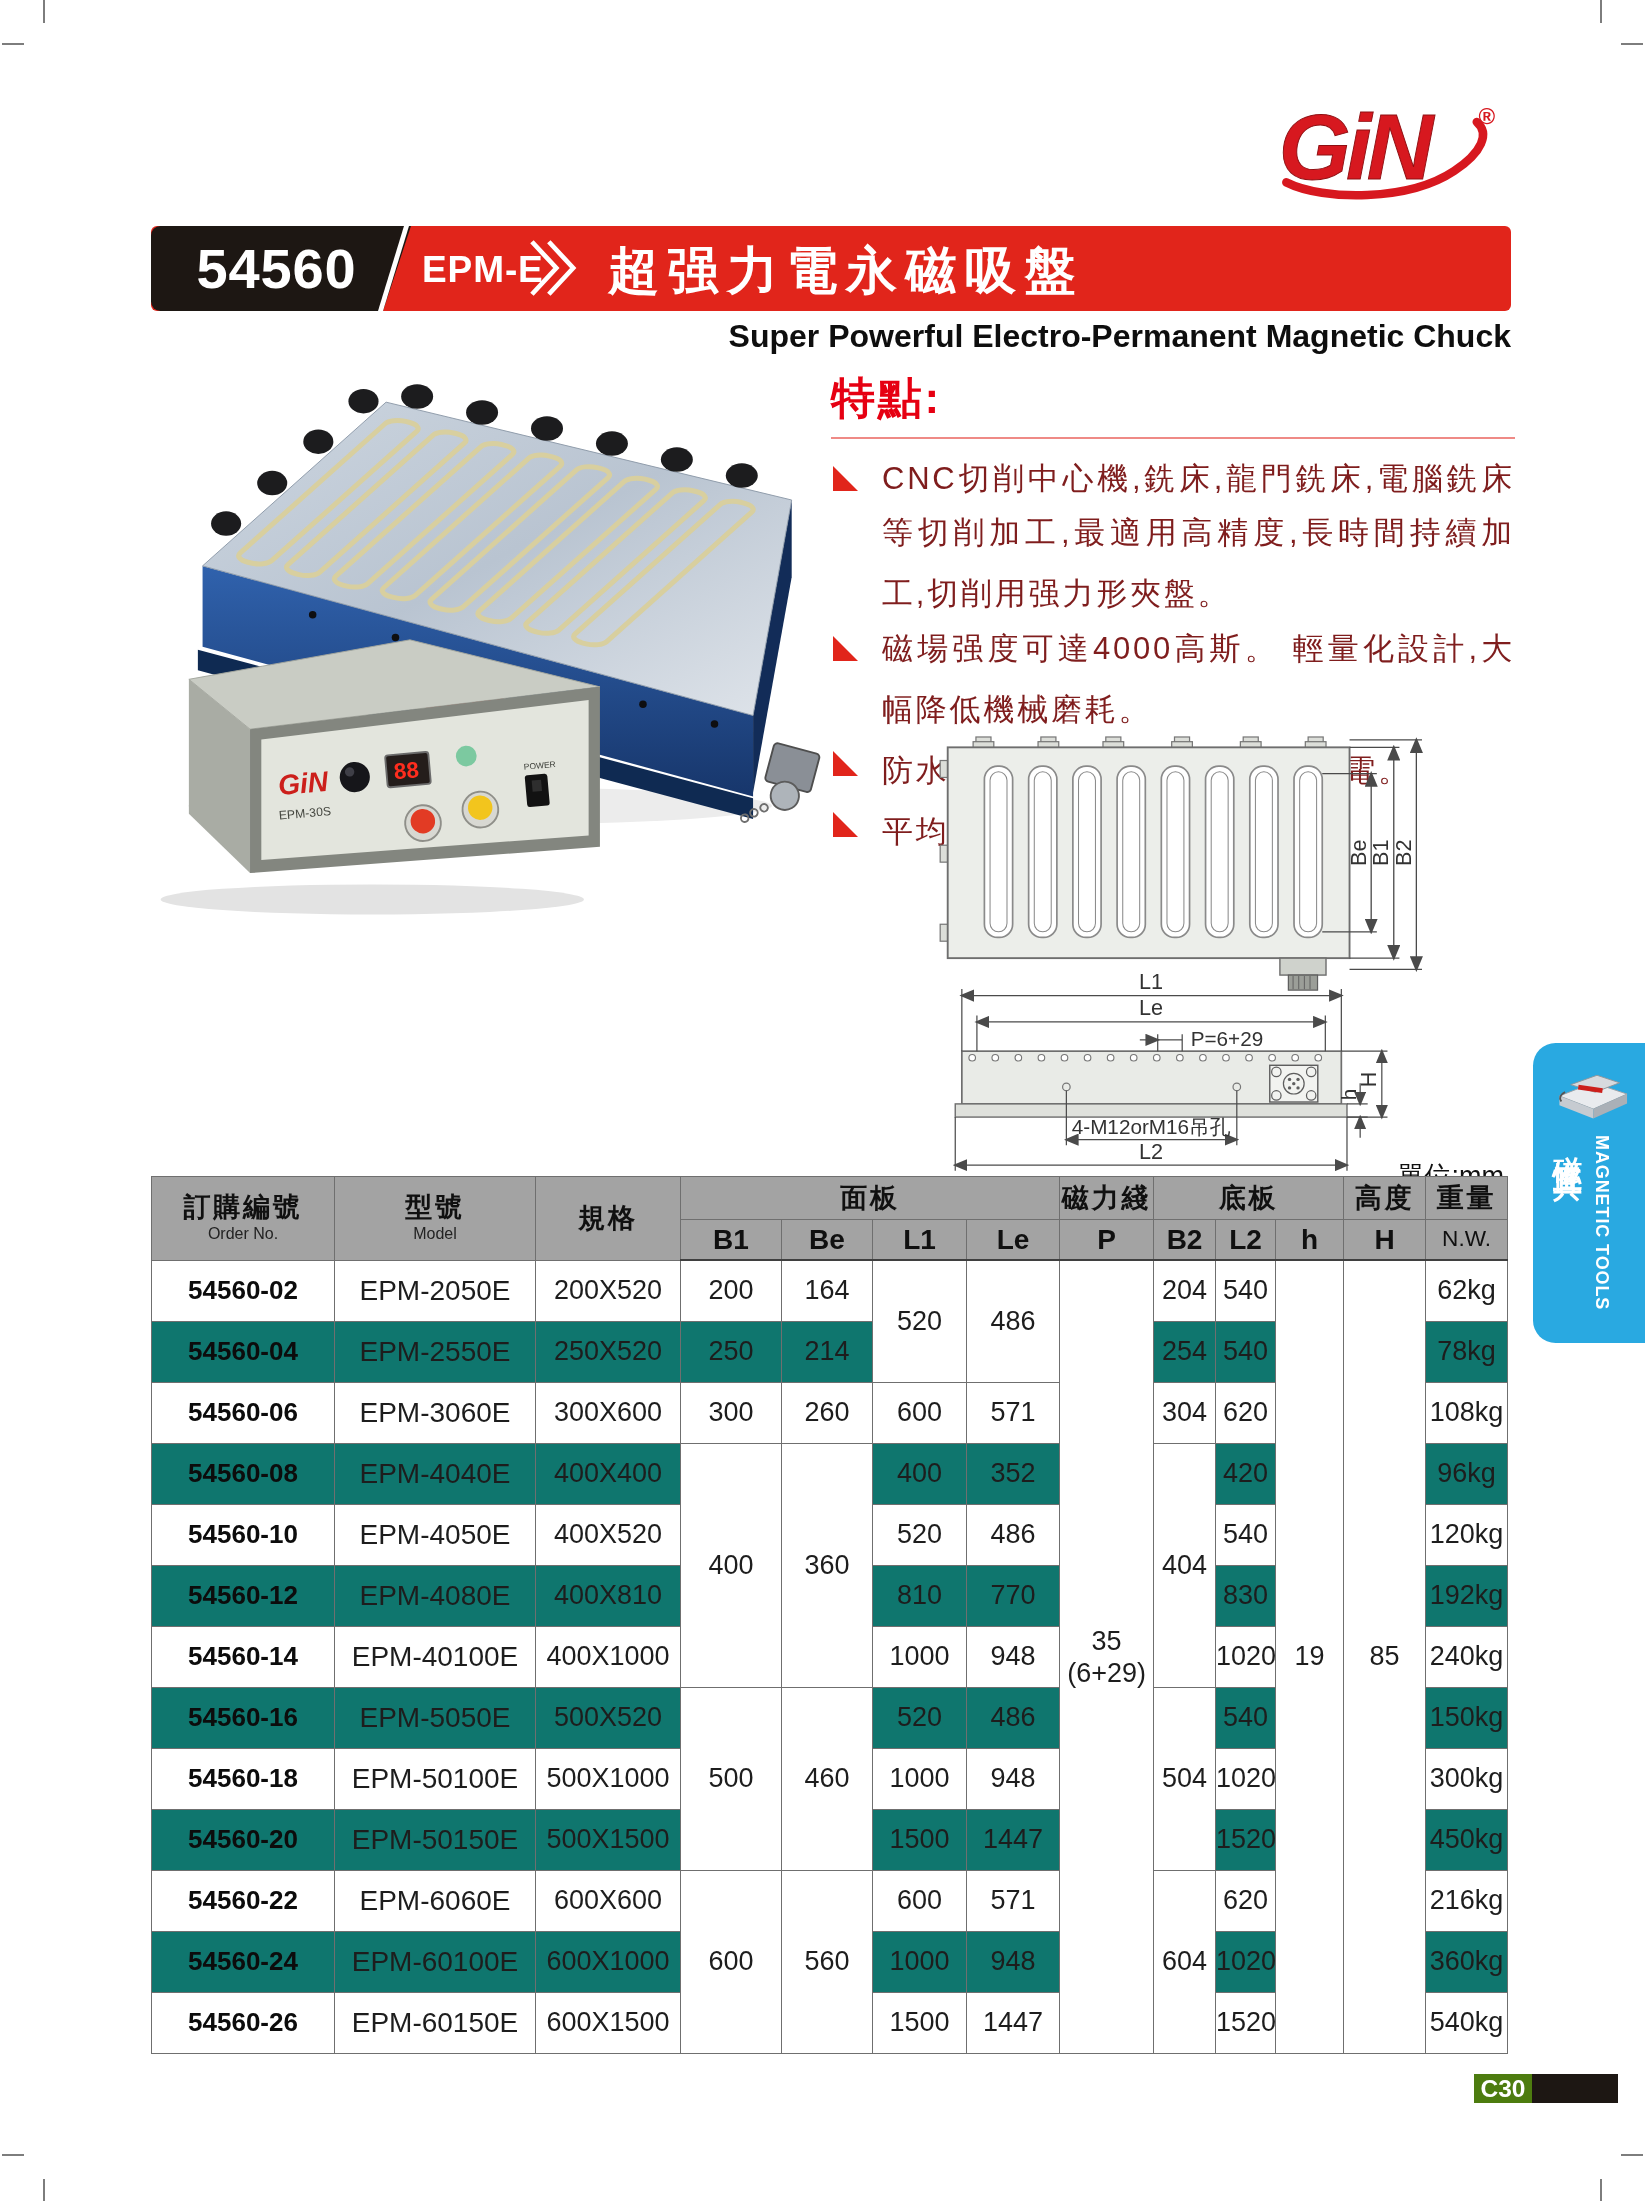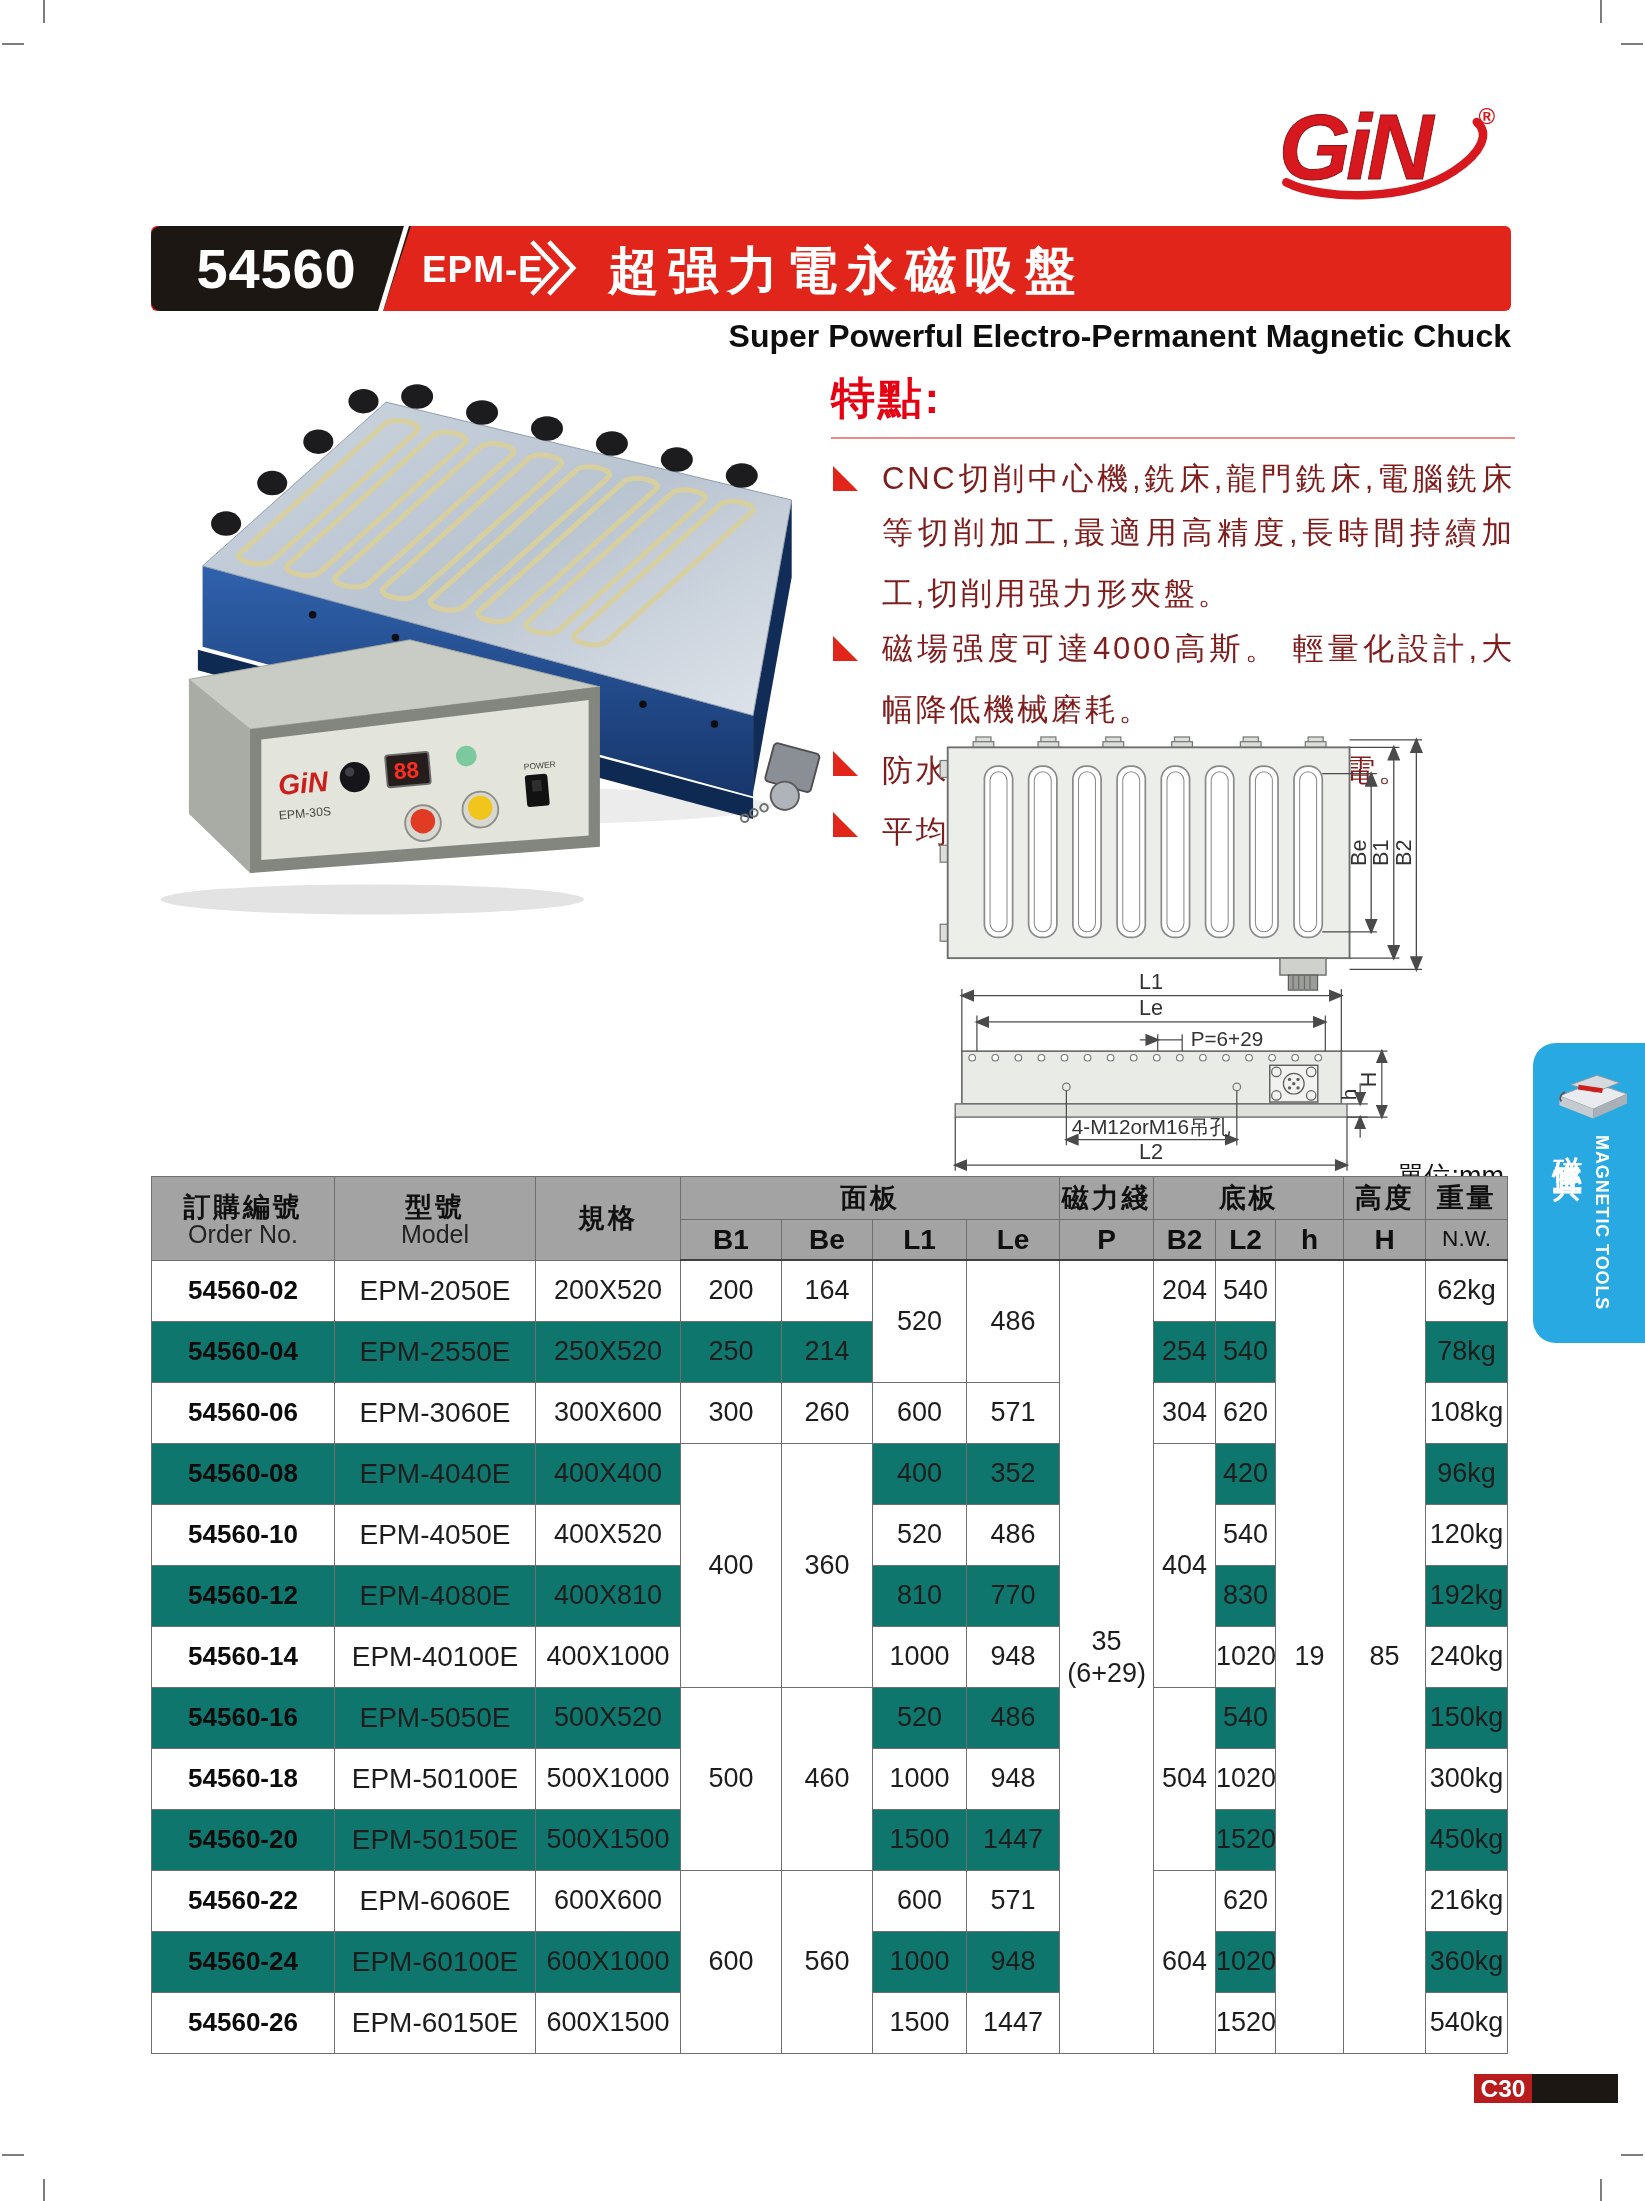--- a/index.html
+++ b/index.html
@@ -42,39 +42,39 @@
   
   #spec-table{position:absolute;left:151px;top:1176px;width:1356px;border-collapse:collapse;
               table-layout:fixed;border:1.9px solid #474747;}
   #spec-table th,#spec-table td{border:0.9px solid #6f6f6f;border-top-width:1.9px;border-bottom-width:1.9px;
               text-align:center;vertical-align:middle;padding:0;overflow:hidden;background:#fff;}
   #spec-table thead th{background:#a3a3a3;}
   #spec-table thead tr.h1 th{height:42px;}
   #spec-table thead tr.h2 th{height:39px;font-size:28px;font-weight:bold;color:#101010;}
   #spec-table thead tr.h2 th{border-bottom:2.8px solid #3f3f3f;}
   .th-zh{font-size:27px;font-weight:600;color:#101010;letter-spacing:2.8px;line-height:32px;}
-  .th-en{font-size:25px;font-weight:400;color:#232323;letter-spacing:0;line-height:22.6px;}
+  .th-en{font-size:16px;font-weight:400;color:#232323;letter-spacing:0;line-height:22.6px;}
   #spec-table tbody tr{height:61px;}
   #spec-table tbody tr.shade td{background:#0f766e;}
   #spec-table tbody td{font-size:27px;color:#1d1d1d;}
   #spec-table td.c-order{font-weight:bold;font-size:26px;color:#0c0c0c;}
   #spec-table td.c-model{font-size:28px;}
   #spec-table td.c-spec{font-size:27px;}
   #spec-table td.merge{background:#fff !important;}
   .pcell div{line-height:32px;}
   
   #side-tab{position:absolute;left:1533px;top:1043px;width:112px;height:300px;background:#29a9e1;
             border-radius:22.6px 0 0 22.6px;}
   #tab-thumb{position:absolute;left:13px;top:21px;}
   #tab-zh{position:absolute;left:15px;top:90px;writing-mode:vertical-rl;text-orientation:upright;
           color:#fff;font-size:29px;font-weight:bold;letter-spacing:5.6px;}
   #tab-en{position:absolute;left:58px;top:92px;writing-mode:vertical-rl;
           color:#fff;font-size:18px;font-weight:600;letter-spacing:0.9px;}
   
-  #pagenum-red{position:absolute;left:1474px;top:2074px;width:58px;height:29px;background:#b91c1c;
+  #pagenum-red{position:absolute;left:1474px;top:2074px;width:58px;height:29px;background:#4d7c0f;
                color:#fff;font-size:24.5px;font-weight:bold;text-align:center;line-height:29px;}
   #pagenum-black{position:absolute;left:1532px;top:2074px;width:86px;height:29px;background:#1d1713;}
 </style>
 </head>
 <body>
 
 <div id="page">
 
   <div class="mark" style="left:43px;top:0;width:1.9px;height:22.6px;"></div>
   <div class="mark" style="left:1.9px;top:43px;width:21.7px;height:1.9px;"></div>

